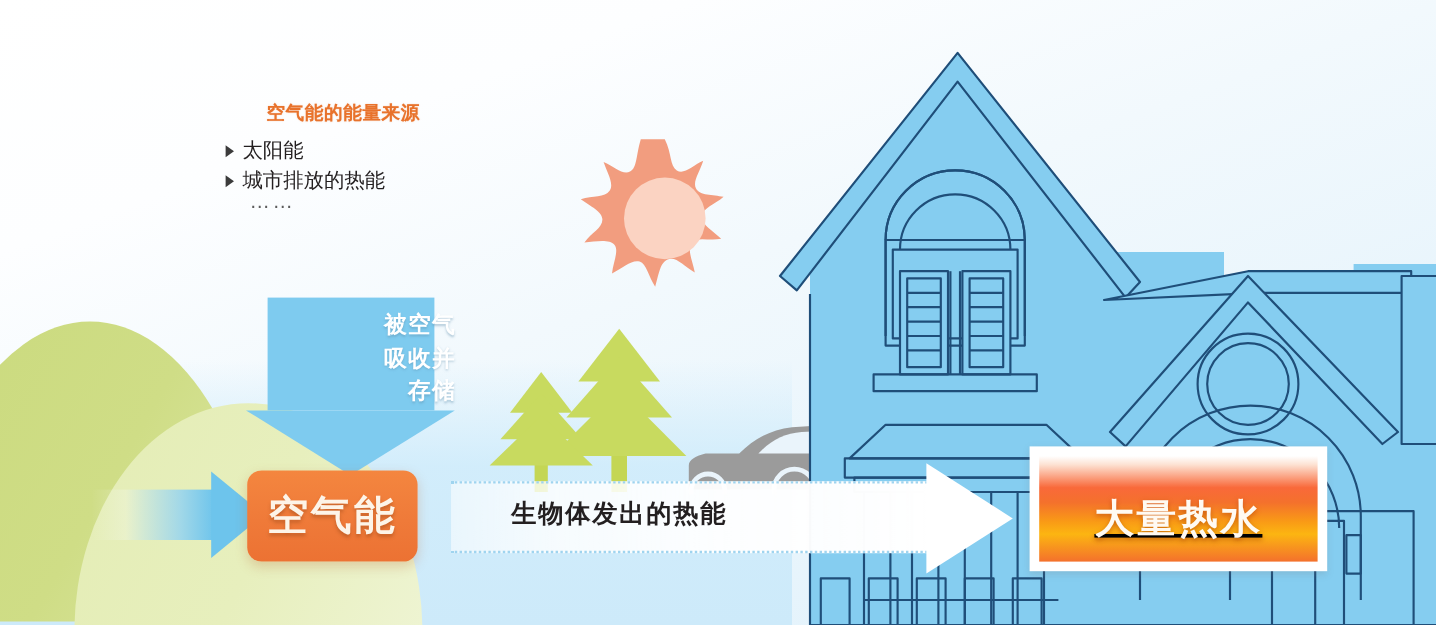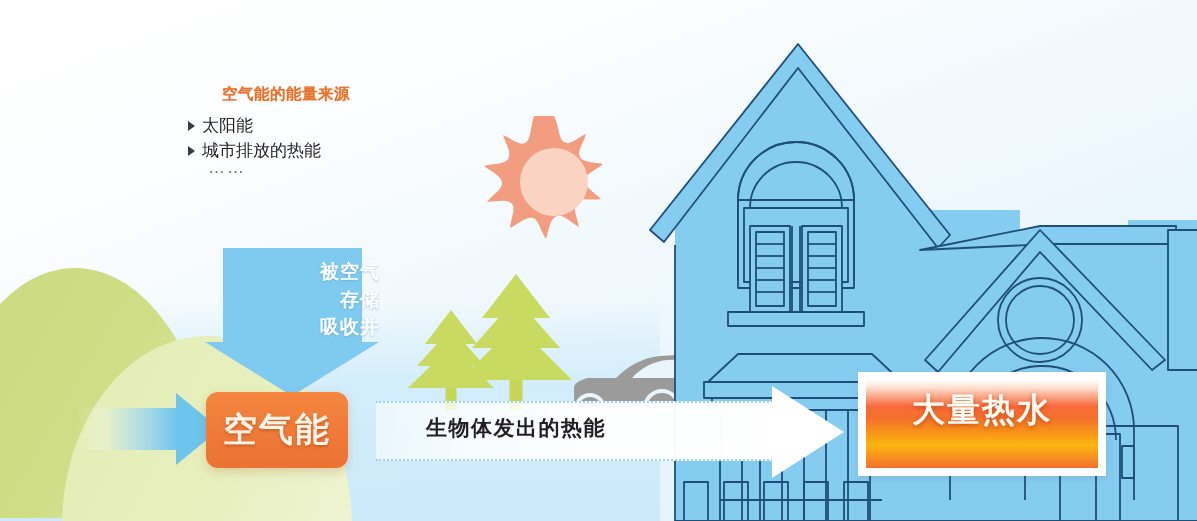--- a/index.html
+++ b/index.html
@@ -147,21 +147,21 @@
   .panel-hot {
     position: absolute; left: 858px; top: 372px; width: 248px; height: 104px;
     background: #ffffff; padding: 8px;
     box-shadow: 0 2px 6px rgba(120,120,120,.22);
   }
   .panel-hot .fill {
     width: 100%; height: 100%;
     background: linear-gradient(180deg,
       #ffffff 0%, #fde3d4 8%, #f9693a 30%, #f4712c 44%,
       #f99a16 62%, #fcb511 74%, #f79020 88%, #f4712c 100%);
-    display: flex; justify-content: center;
+    display: flex; align-items: center; justify-content: center; text-decoration: underline;
   }
   .panel-hot span {
     color: #fffaf2; font-weight: bold; font-size: 33px; letter-spacing: 2px;
     text-shadow: 0 2px 4px rgba(170,60,10,.55);
     transform: translateY(8px);
   }
 
   
   .z1 { z-index: 1; } .z2 { z-index: 2; } .z3 { z-index: 3; }
   .z4 { z-index: 4; } .z5 { z-index: 5; } .z6 { z-index: 6; } .z7 { z-index: 7; }
@@ -299,22 +299,22 @@
       </li>
     </ul>
     <div class="tb-ellipsis">……</div>
   </div>
 
   <div class="down-arrow z5">
     <div class="shaft"></div>
     <div class="head"></div>
     <div class="label">
       <div>被空气</div>
+      <div>吸收并</div>
       <div>存储</div>
-      <div>吸收并</div>
     </div>
   </div>
 
   <div class="in-arrow z5">
     <div class="shaft"></div>
     <div class="head"></div>
   </div>
 
   <div class="work-arrow z6">
     <div class="shaft"></div>

